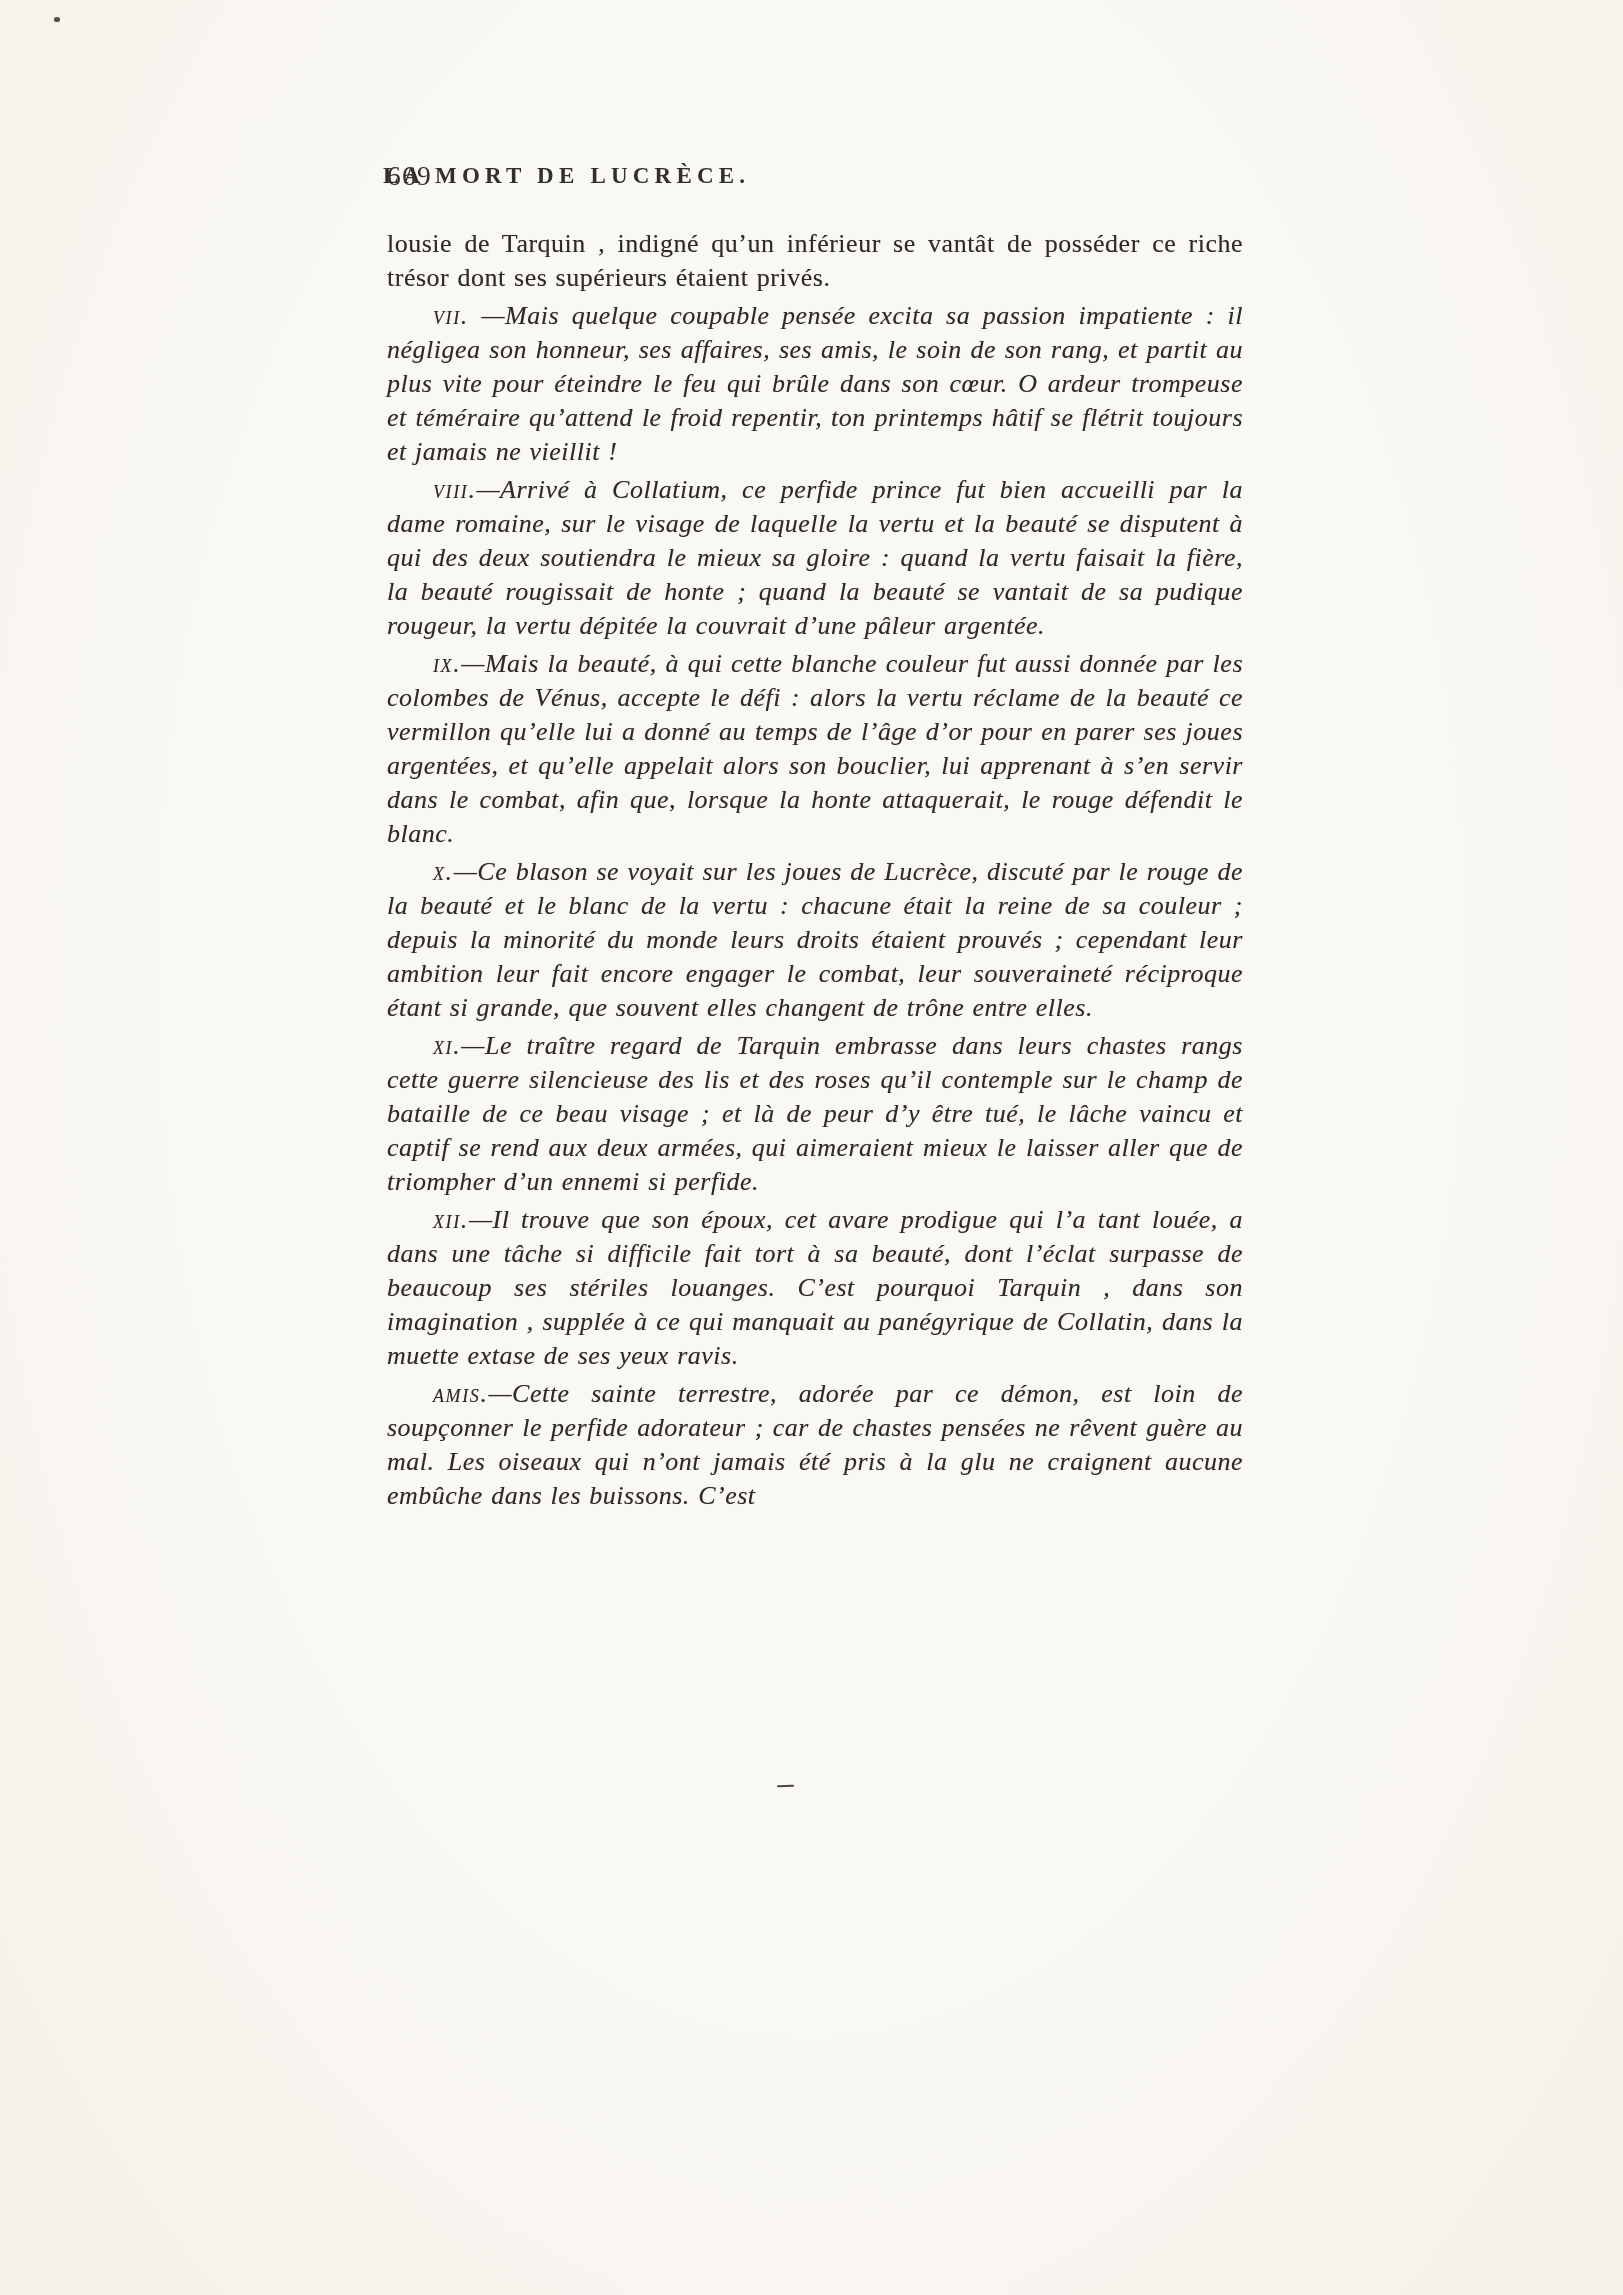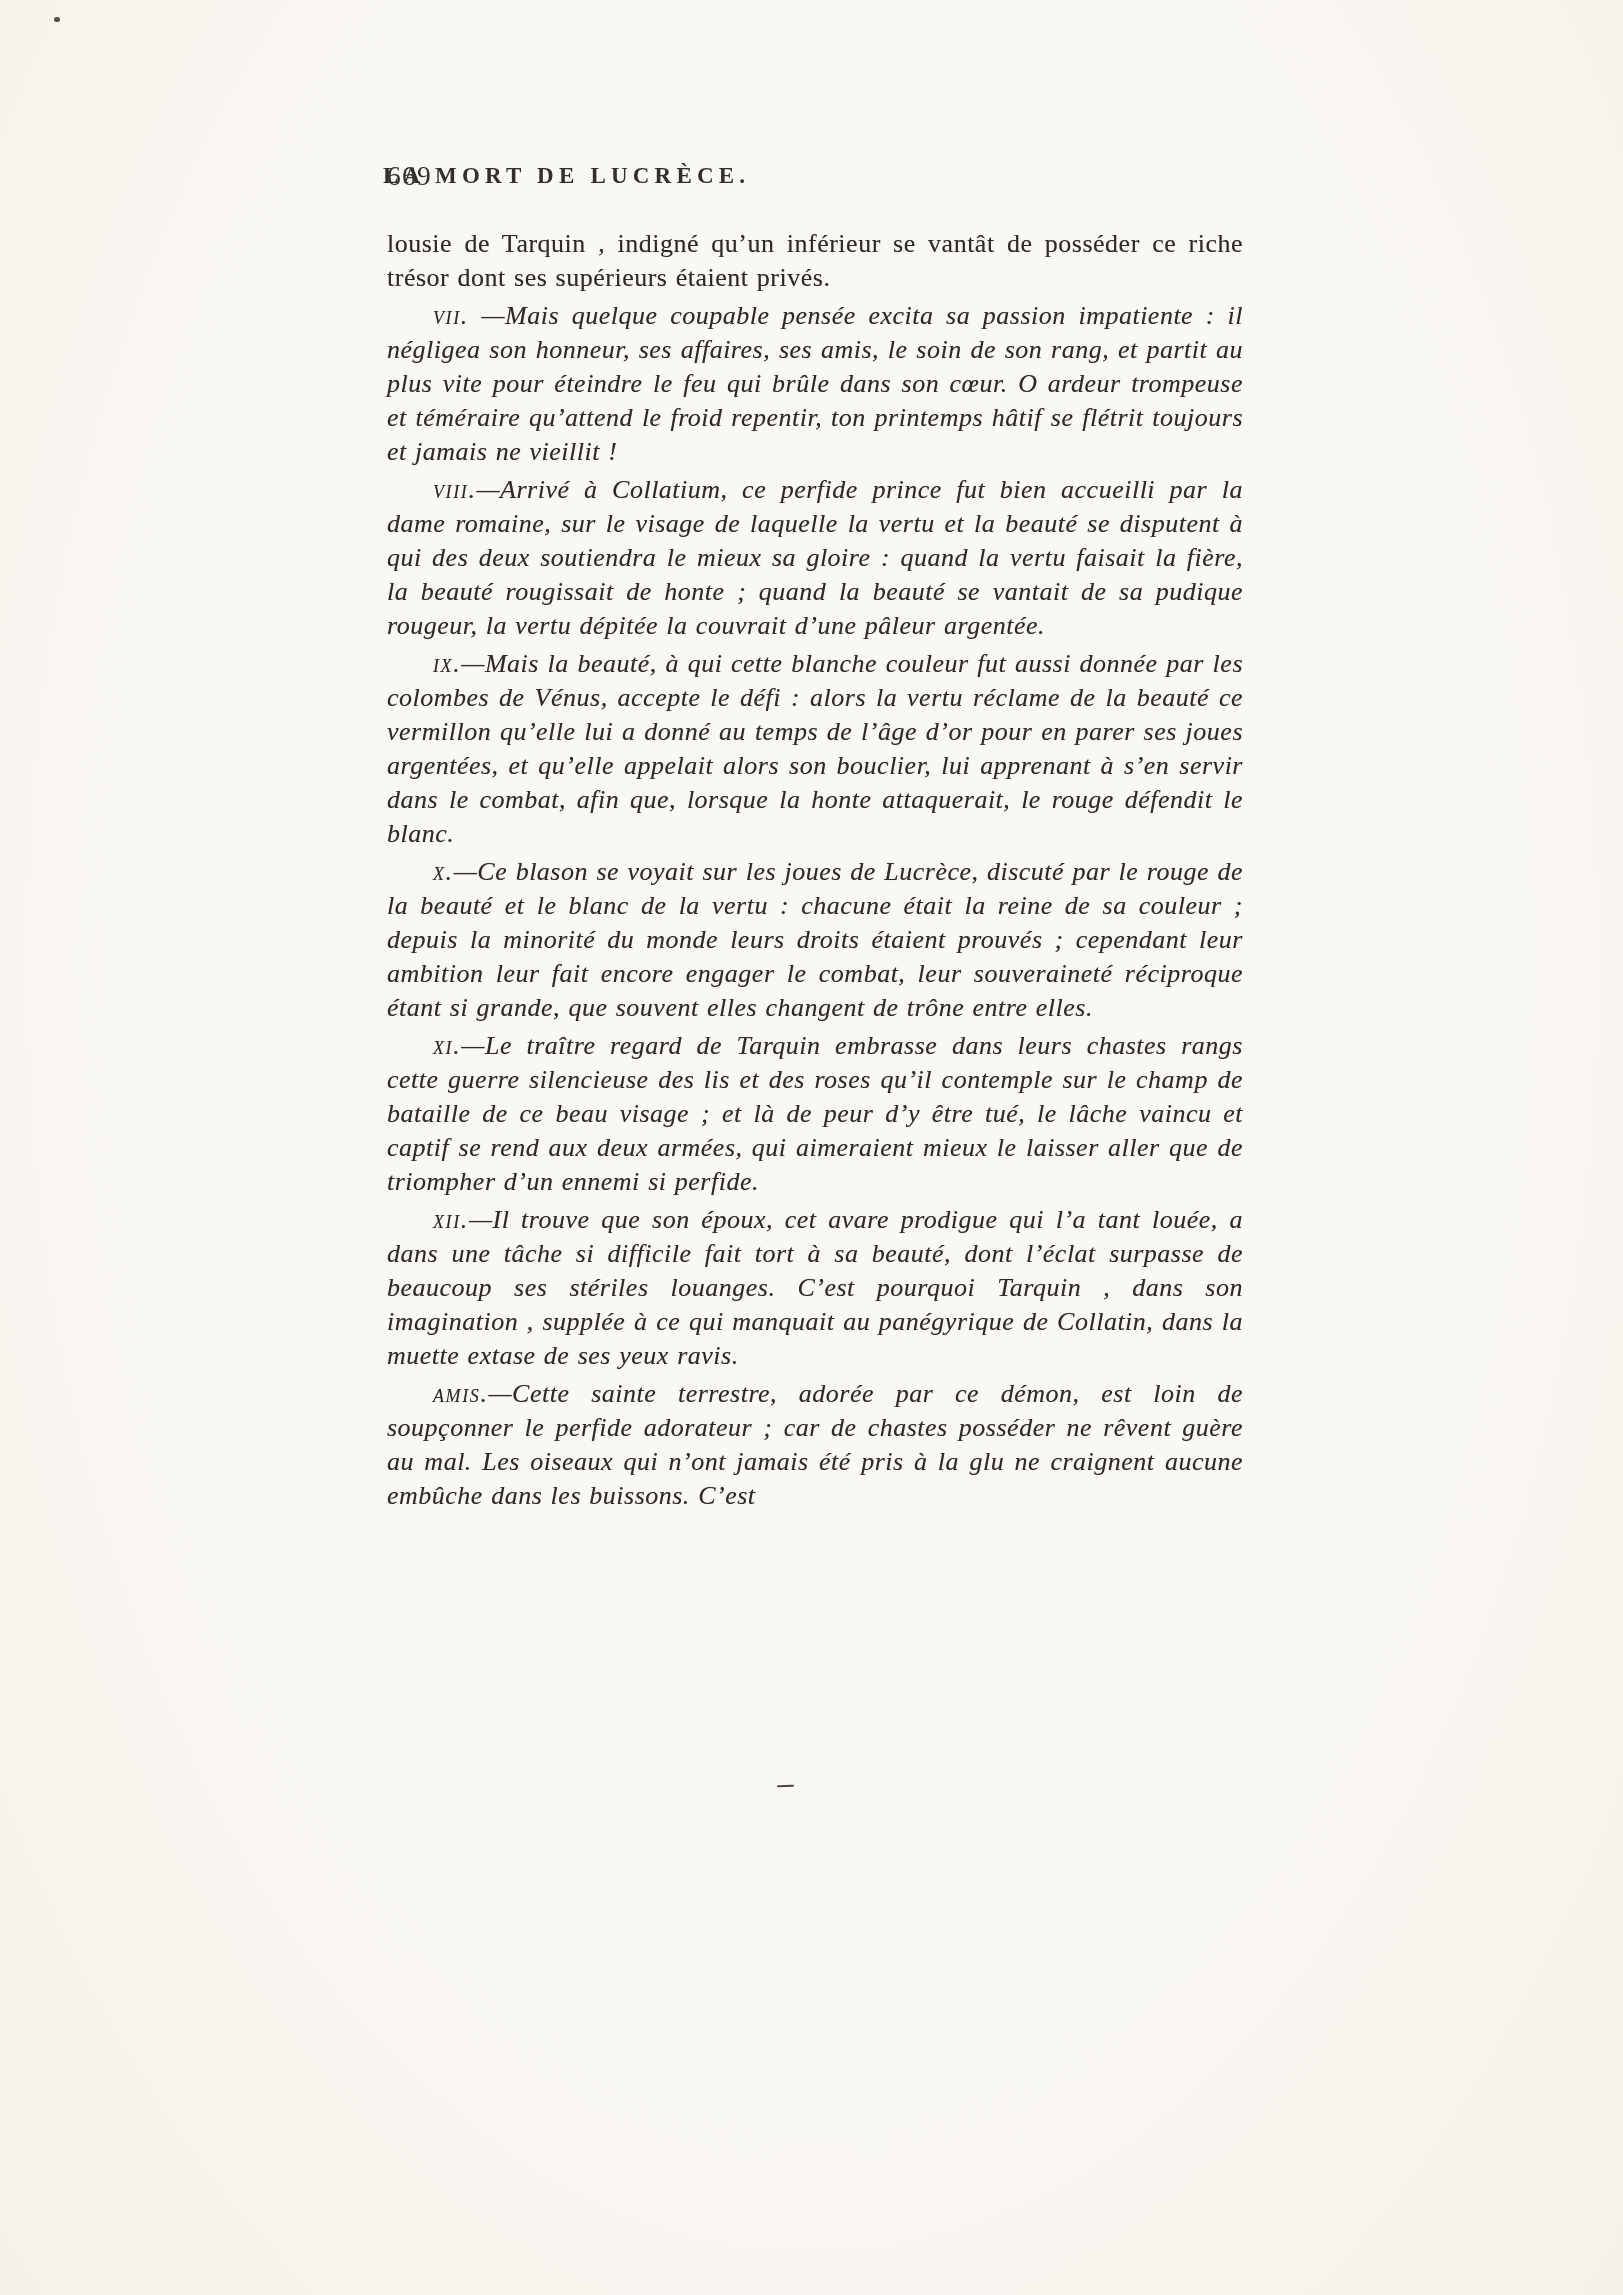--- a/index.html
+++ b/index.html
@@ -106,21 +106,21 @@
       <p class="indent"><span class="numeral">viii.</span><span>—Arrivé à Collatium, ce perfide prince fut bien accueilli par la dame romaine, sur le visage de laquelle la vertu et la beauté se disputent à qui des deux soutiendra le mieux sa gloire : quand la vertu faisait la fière, la beauté rougissait de honte ; quand la beauté se vantait de sa pudique rougeur, la vertu dépitée la couvrait d’une pâleur argentée.</span></p>
 
       <p class="indent"><span class="numeral">ix.</span><span>—Mais la beauté, à qui cette blanche couleur fut aussi donnée par les colombes de Vénus, accepte le défi : alors la vertu réclame de la beauté ce vermillon qu’elle lui a donné au temps de l’âge d’or pour en parer ses joues argentées, et qu’elle appelait alors son bouclier, lui apprenant à s’en servir dans le combat, afin que, lorsque la honte attaquerait, le rouge défendit le blanc.</span></p>
 
       <p class="indent"><span class="numeral">x.</span><span>—Ce blason se voyait sur les joues de Lucrèce, discuté par le rouge de la beauté et le blanc de la vertu : chacune était la reine de sa couleur ; depuis la minorité du monde leurs droits étaient prouvés ; cependant leur ambition leur fait encore engager le combat, leur souveraineté réciproque étant si grande, que souvent elles changent de trône entre elles.</span></p>
 
       <p class="indent"><span class="numeral">xi.</span><span>—Le traître regard de Tarquin embrasse dans leurs chastes rangs cette guerre silencieuse des lis et des roses qu’il contemple sur le champ de bataille de ce beau visage ; et là de peur d’y être tué, le lâche vaincu et captif se rend aux deux armées, qui aimeraient mieux le laisser aller que de triompher d’un ennemi si perfide.</span></p>
 
       <p class="indent"><span class="numeral">xii.</span><span>—Il trouve que son époux, cet avare prodigue qui l’a tant louée, a dans une tâche si difficile fait tort à sa beauté, dont l’éclat surpasse de beaucoup ses stériles louanges. C’est pourquoi Tarquin , dans son imagination , supplée à ce qui manquait au panégyrique de Collatin, dans la muette extase de ses yeux ravis.</span></p>
 
-      <p class="indent"><span class="numeral">amis.</span><span>—Cette sainte terrestre, adorée par ce démon, est loin de soupçonner le perfide adorateur ; car de chastes posséder ne rêvent guère au mal. Les oiseaux qui n’ont jamais été pris à la glu ne craignent aucune embûche dans les buissons. C’est</span></p>
+      <p class="indent"><span class="numeral">amis.</span><span>—Cette sainte terrestre, adorée par ce démon, est loin de soupçonner le perfide adorateur ; car de chastes pensées ne rêvent guère au mal. Les oiseaux qui n’ont jamais été pris à la glu ne craignent aucune embûche dans les buissons. C’est</span></p>
 
     </div>
   </div>
 
   <div class="scan-dash"></div>
 
 </div>
 
 
 </body></html>

